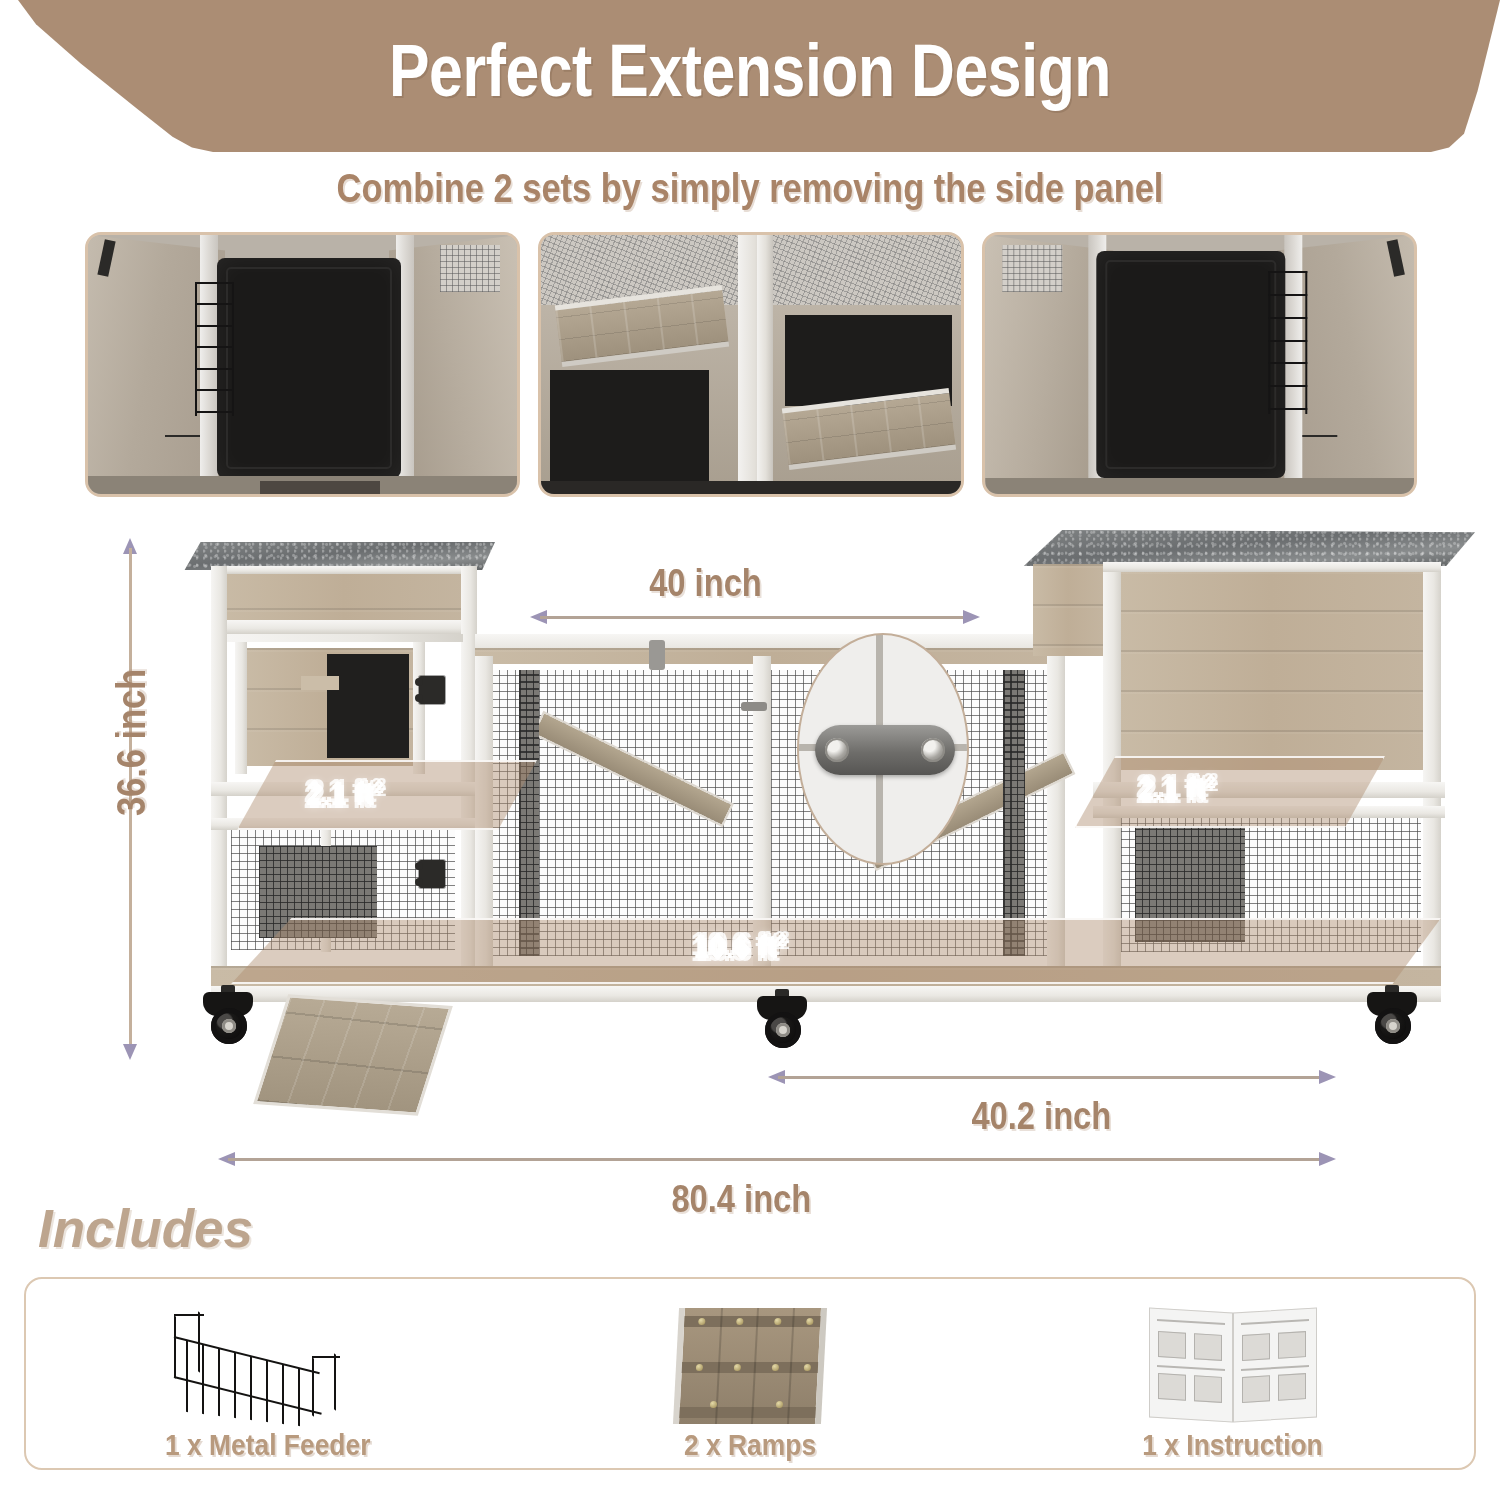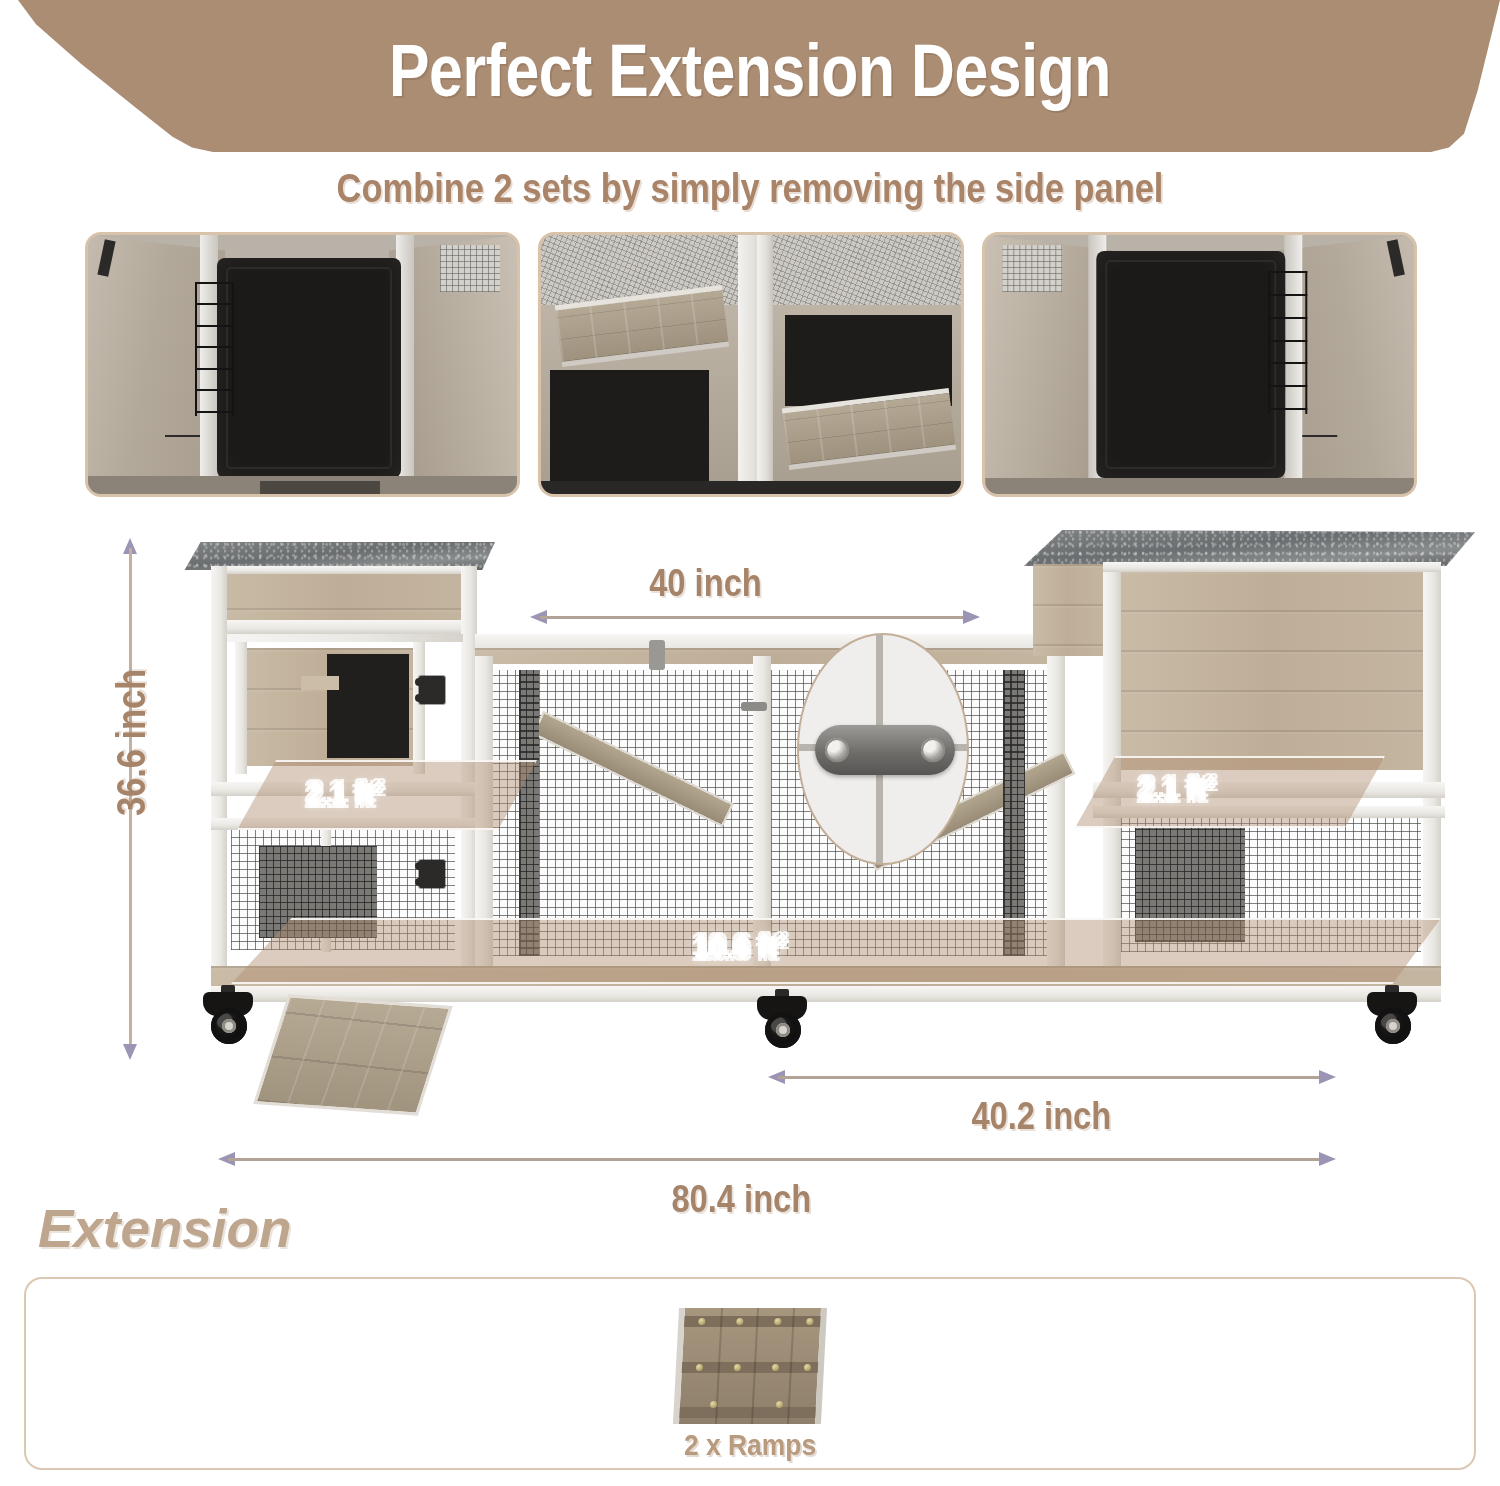--- a/index.html
+++ b/index.html
@@ -478,24 +478,47 @@
   <div class="dim-label" id="dim-402-label">40.2 inch</div>
 
   <div class="dim-h" id="dim-804">
     <span class="head l"></span>
     <span class="shaft"></span>
     <span class="head r"></span>
   </div>
   <div class="dim-label" id="dim-804-label">80.4 inch</div>
 </div>
 
-<div id="includes-title">Extension</div>
+<div id="includes-title">Includes</div>
 
 <div id="includes-box">
 
+  <div class="inc-item">
+    <div class="inc-art">
+      <div class="feeder">
+        <i style="left:2px;  top:6px;  width:2px; height:62px; transform:skewY(38deg);"></i>
+        <i style="left:26px; top:2px;  width:2px; height:60px; transform:skewY(38deg);"></i>
+        <i style="left:2px;  top:4px;  width:30px; height:2px;"></i>
+        <i style="left:14px; top:30px; width:2px; height:72px; transform:skewY(14deg);"></i>
+        <i style="left:30px; top:34px; width:2px; height:70px; transform:skewY(14deg);"></i>
+        <i style="left:46px; top:38px; width:2px; height:68px; transform:skewY(14deg);"></i>
+        <i style="left:62px; top:42px; width:2px; height:66px; transform:skewY(14deg);"></i>
+        <i style="left:78px; top:46px; width:2px; height:64px; transform:skewY(14deg);"></i>
+        <i style="left:94px; top:50px; width:2px; height:62px; transform:skewY(14deg);"></i>
+        <i style="left:110px;top:54px; width:2px; height:60px; transform:skewY(14deg);"></i>
+        <i style="left:126px;top:58px; width:2px; height:58px; transform:skewY(14deg);"></i>
+        <i style="left:2px;  top:26px; width:150px; height:2px; transform:rotate(14deg); transform-origin:left;"></i>
+        <i style="left:2px;  top:66px; width:152px; height:2px; transform:rotate(14deg); transform-origin:left;"></i>
+        <i style="left:140px;top:48px; width:2px; height:58px; transform:skewY(40deg);"></i>
+        <i style="left:162px;top:44px; width:2px; height:56px; transform:skewY(40deg);"></i>
+        <i style="left:140px;top:46px; width:28px; height:2px;"></i>
+      </div>
+    </div>
+    <div class="inc-caption">1 x Metal Feeder</div>
+  </div>
 
 
   <div class="inc-item">
     <div class="inc-art">
       <div class="rampart">
         <span class="batten" style="top:8px;"></span>
         <span class="batten" style="top:54px;"></span>
         <span class="batten" style="bottom:6px;"></span>
         <span class="grain" style="left:36px;"></span>
         <span class="grain" style="left:72px;"></span>
@@ -509,14 +532,37 @@
         <span class="screw" style="left:90px; top:56px;"></span>
         <span class="screw" style="left:122px;top:56px;"></span>
         <span class="screw" style="left:30px; bottom:16px;"></span>
         <span class="screw" style="left:96px; bottom:16px;"></span>
       </div>
     </div>
     <div class="inc-caption">2 x Ramps</div>
   </div>
 
 
+  <div class="inc-item">
+    <div class="inc-art">
+      <div class="manual">
+        <div class="pg left">
+          <span class="cellline" style="top:10px;"></span>
+          <span class="fig" style="left:10%;top:22px;width:34%;height:26px;"></span>
+          <span class="fig" style="left:54%;top:22px;width:34%;height:26px;"></span>
+          <span class="cellline" style="top:56px;"></span>
+          <span class="fig" style="left:10%;top:64px;width:34%;height:26px;"></span>
+          <span class="fig" style="left:54%;top:64px;width:34%;height:26px;"></span>
+        </div>
+        <div class="pg right">
+          <span class="cellline" style="top:10px;"></span>
+          <span class="fig" style="left:10%;top:22px;width:34%;height:26px;"></span>
+          <span class="fig" style="left:54%;top:22px;width:34%;height:26px;"></span>
+          <span class="cellline" style="top:56px;"></span>
+          <span class="fig" style="left:10%;top:64px;width:34%;height:26px;"></span>
+          <span class="fig" style="left:54%;top:64px;width:34%;height:26px;"></span>
+        </div>
+      </div>
+    </div>
+    <div class="inc-caption">1 x Instruction</div>
+  </div>
 
 </div>
 
 </body></html>

